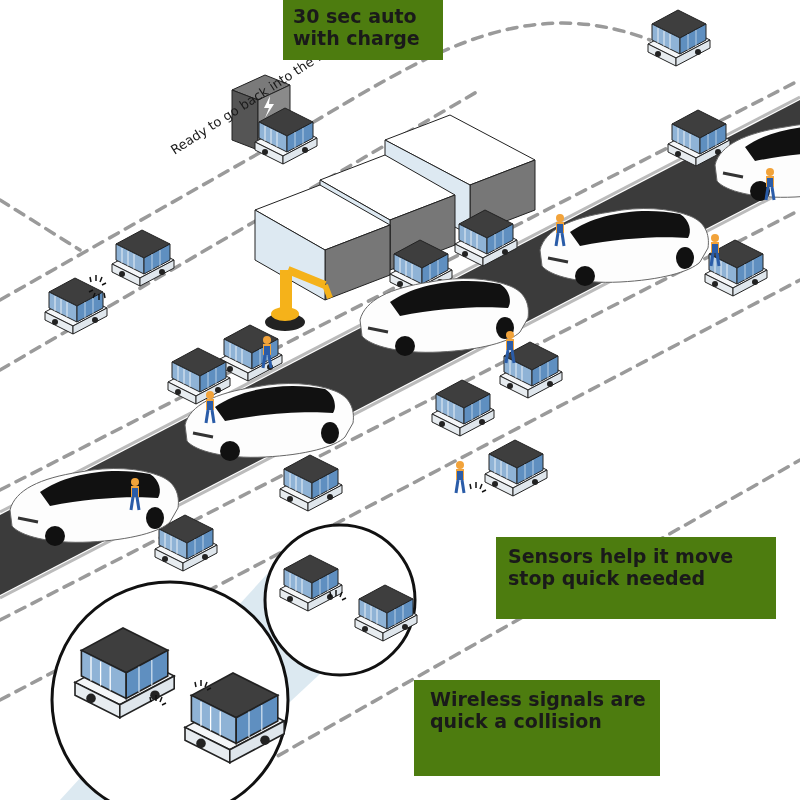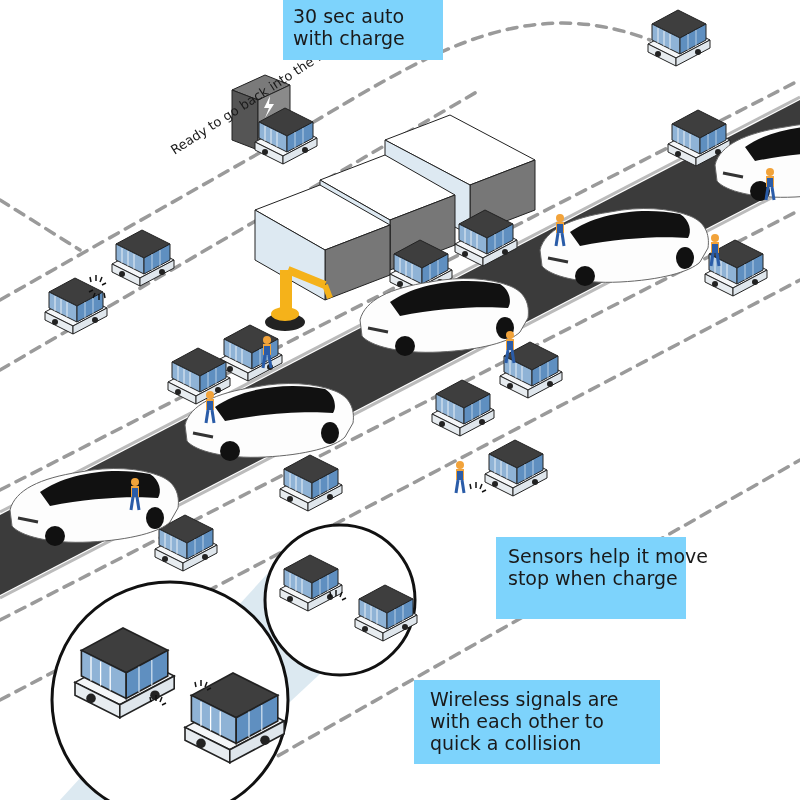--- a/index.html
+++ b/index.html
@@ -1,22 +1,22 @@
 <!DOCTYPE html>
 <html><head>
 <meta charset="utf-8">
 <style>
   html,body{margin:0;padding:0;background:#fff;}
   body{width:800px;height:800px;position:relative;overflow:hidden;font-family:"DejaVu Sans",sans-serif;}
   #scene{position:absolute;left:0;top:0;width:800px;height:800px;}
-  .callout{position:absolute;background:#7dd3fc;color:#1a1a1a;font-size:19px;line-height:22px;padding:8px 12px;box-sizing:border-box;}
+  .callout{position:absolute;background:#4d7c0f;color:#1a1a1a;font-size:19px;line-height:22px;padding:8px 12px;box-sizing:border-box;font-weight:bold;}
   .callout .line{display:block;white-space:nowrap;}
   #callout-charge{left:283px;top:0;width:160px;height:60px;padding:5px 10px;}
-  #callout-sensors{left:496px;top:537px;width:190px;height:82px;}
-  #callout-wireless{left:414px;top:680px;width:246px;height:84px;padding:8px 16px;}
+  #callout-sensors{left:496px;top:537px;width:280px;height:82px;}
+  #callout-wireless{left:414px;top:680px;width:246px;height:96px;padding:8px 16px;}
   #route-label{position:absolute;left:168px;top:145px;font-size:13px;color:#1a1a1a;transform:rotate(-33deg);transform-origin:0 0;white-space:nowrap;}
 </style>
 </head>
 <body>
 
 <svg id="scene" viewBox="0 0 800 800">
   <defs>
     <g id="agv">
       <polygon points="0,14 34,-4 62,10 28,28" fill="#f4f6f8" stroke="#222" stroke-width="1"></polygon>
       <polygon points="0,14 28,28 28,36 0,22" fill="#e7ecf0" stroke="#222" stroke-width="1"></polygon>
@@ -158,20 +158,19 @@
 
 <div id="route-label">Ready to go back into the loop after recharge</div>
 
 <div id="callout-charge" class="callout">
   <span class="line">30 sec auto</span>
   <span class="line">with charge</span>
 </div>
 
 <div id="callout-sensors" class="callout">
   <span class="line">Sensors help it move</span>
-  <span class="line">stop when charge</span>
+  <span class="line">stop quick needed</span>
 </div>
 
 <div id="callout-wireless" class="callout">
   <span class="line">Wireless signals are</span>
-  <span class="line">with each other to</span>
   <span class="line">quick a collision</span>
 </div>
 
 </body></html>

